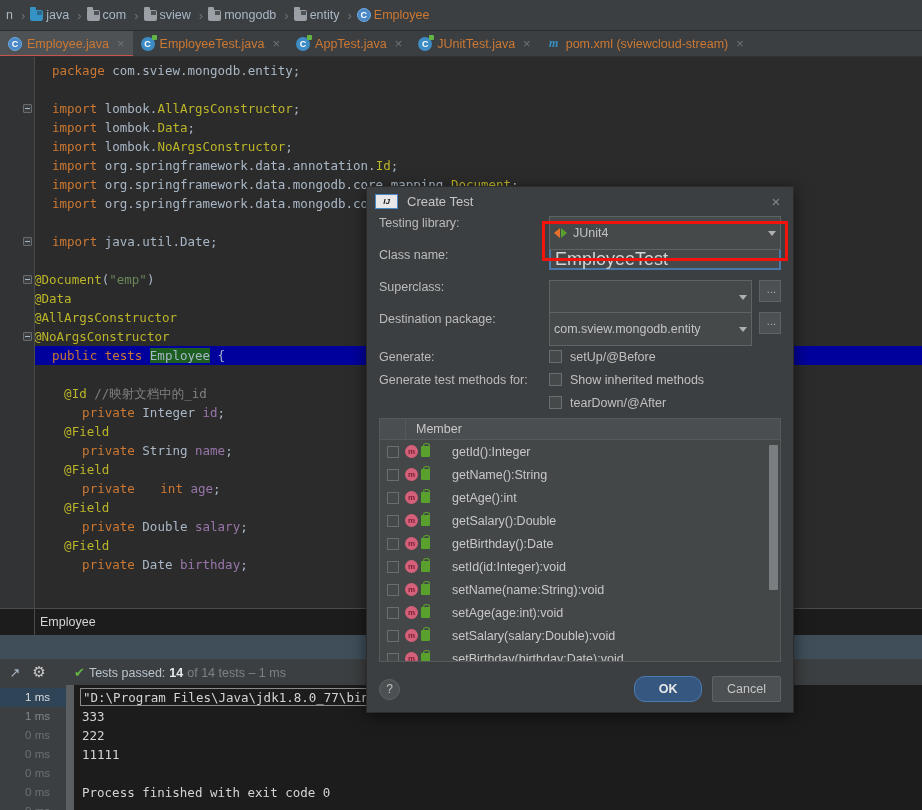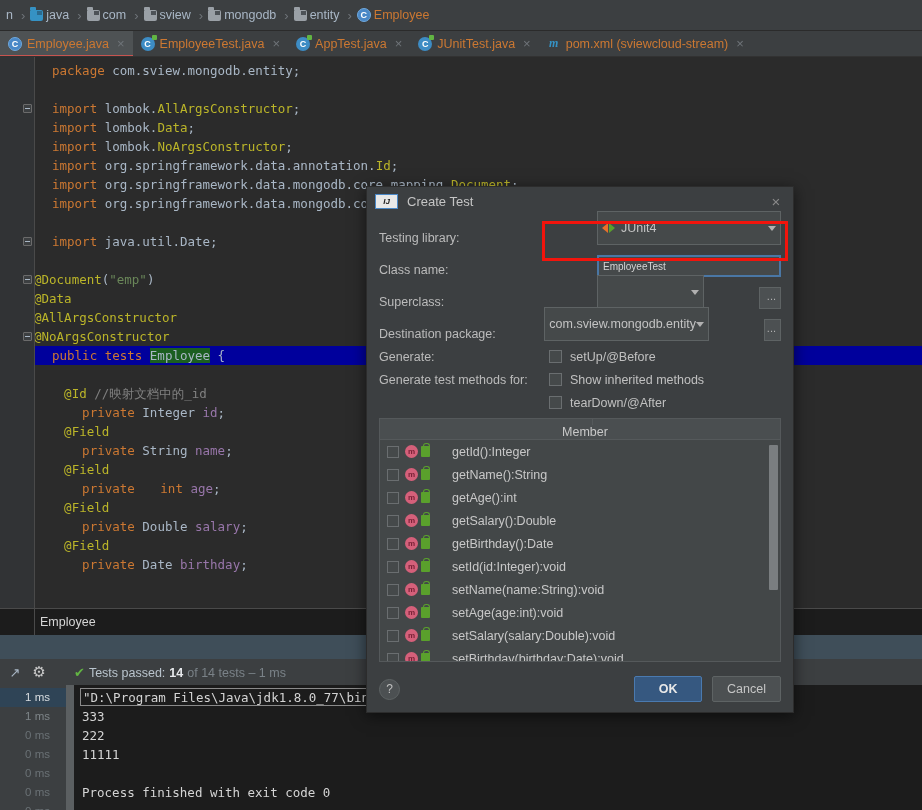--- a/index.html
+++ b/index.html
@@ -189,34 +189,34 @@
     color:#1c1c1c; font-size:8px; font-weight:bold; display:flex;
     align-items:center; justify-content:center; font-family:"Liberation Sans",sans-serif;font-style:italic;
   }
   #dlg-title .t{ margin-left:9px; font-size:13px; color:#c5c5c5; }
   #dlg-close{
     margin-left:auto; color:#8a8a8a; font-size:15px; line-height:1;
     width:18px;height:18px;display:flex;align-items:center;justify-content:center;
   }
   #dlg-body{ padding:0 12px; position:relative; }
 
-  .frow{ display:flex; align-items:flex-end; height:29px; margin-bottom:3px;gap:48px; }
+  .frow{ display:flex; align-items:flex-start; height:29px; margin-bottom:3px; }
   .flabel{ width:170px; font-size:12.5px; color:#bbbbbb; }
   .combo{
     flex:1; height:22px; background:#45494a; border:1px solid #5e6364;
     display:flex; align-items:center; padding:16px 4px; font-size:12.5px;
     color:#c3c3c3; position:relative;
   }
   .combo .arrow{
     margin-left:auto; width:0;height:0;border-left:4px solid transparent;
     border-right:4px solid transparent;border-top:5px solid #b0b0b0;
   }
   .textfield{
     flex:1; height:22px; background:#45494a; border:2px solid #4a77a5;
-    display:flex; align-items:center; padding:0 4px; font-size:10px;
+    display:flex; align-items:center; padding:0 4px; font-size:18px;
     color:#d4d4d4;
   }
   .btn-ellipsis{
     width:22px;height:22px;margin-left:7px;background:#4c5052;
     border:1px solid #5e6364; color:#b0b0b0; font-size:11px;
     display:flex;align-items:center;justify-content:flex-end;
     padding-bottom:4px; padding-right:4px;
   }
   .junit-ico{
     width:13px;height:11px;margin-right:6px;position:relative;display:inline-block;
@@ -242,21 +242,21 @@
     margin-right:8px; flex:none;
   }
   .cbtext{ font-size:12.5px; color:#c0c0c0; }
 
   #memberlist{
     margin-top:4px; height:244px; background:#434748; border:1px solid #55595b;
     position:relative; overflow:hidden;
   }
   #mheader{
     height:21px; background:#4a4e50; border-bottom:1px solid #55595b;
-    display:flex; align-items:center;flex-direction:column;
+    display:flex; align-items:center;
   }
   #mheader .cbcol{ width:26px; height:100%; border-right:1px solid #55595b; }
   #mheader .ttl{ padding-left:10px; font-size:12.5px; color:#c8c8c8; }
   .mrow{ height:23px; display:flex; align-items:center; padding-left:7px; }
   .mrow .cbox{ width:12px;height:12px; margin-right:6px; }
   .m-ico{
     width:13px;height:13px;border-radius:50%;background:#d5607a;
     color:#7a2036; font-size:8px; font-weight:bold;
     display:flex;align-items:center;justify-content:center; margin-right:3px;
     flex:none; position:relative;
@@ -283,21 +283,21 @@
     border:1px solid #5e6364; color:#c0c0c0; font-size:12px;
     display:flex;align-items:center;justify-content:center;
   }
   .dbtn{
     height:26px; min-width:68px; padding:0 14px; margin-left:10px;
     display:flex;align-items:center;justify-content:center;
     font-size:12.5px; border-radius:2px;
   }
   .dbtn.primary{ background:#365880; border:1px solid #4a7ab0; color:#e8e8e8; font-weight:bold; }
   .dbtn.normal{ background:#4c5052; border:1px solid #5e6364; color:#c5c5c5; }
-  .push{ margin-left:auto; }
+  .push{ margin-left:auto;border-radius:11px; }
 </style>
 </head>
 <body>
 
 <div id="breadcrumb">
     <span class="crumb">
       <span class="crumb-label">n</span>
     </span>
     <span class="crumb-sep">›</span>
     <span class="crumb">

